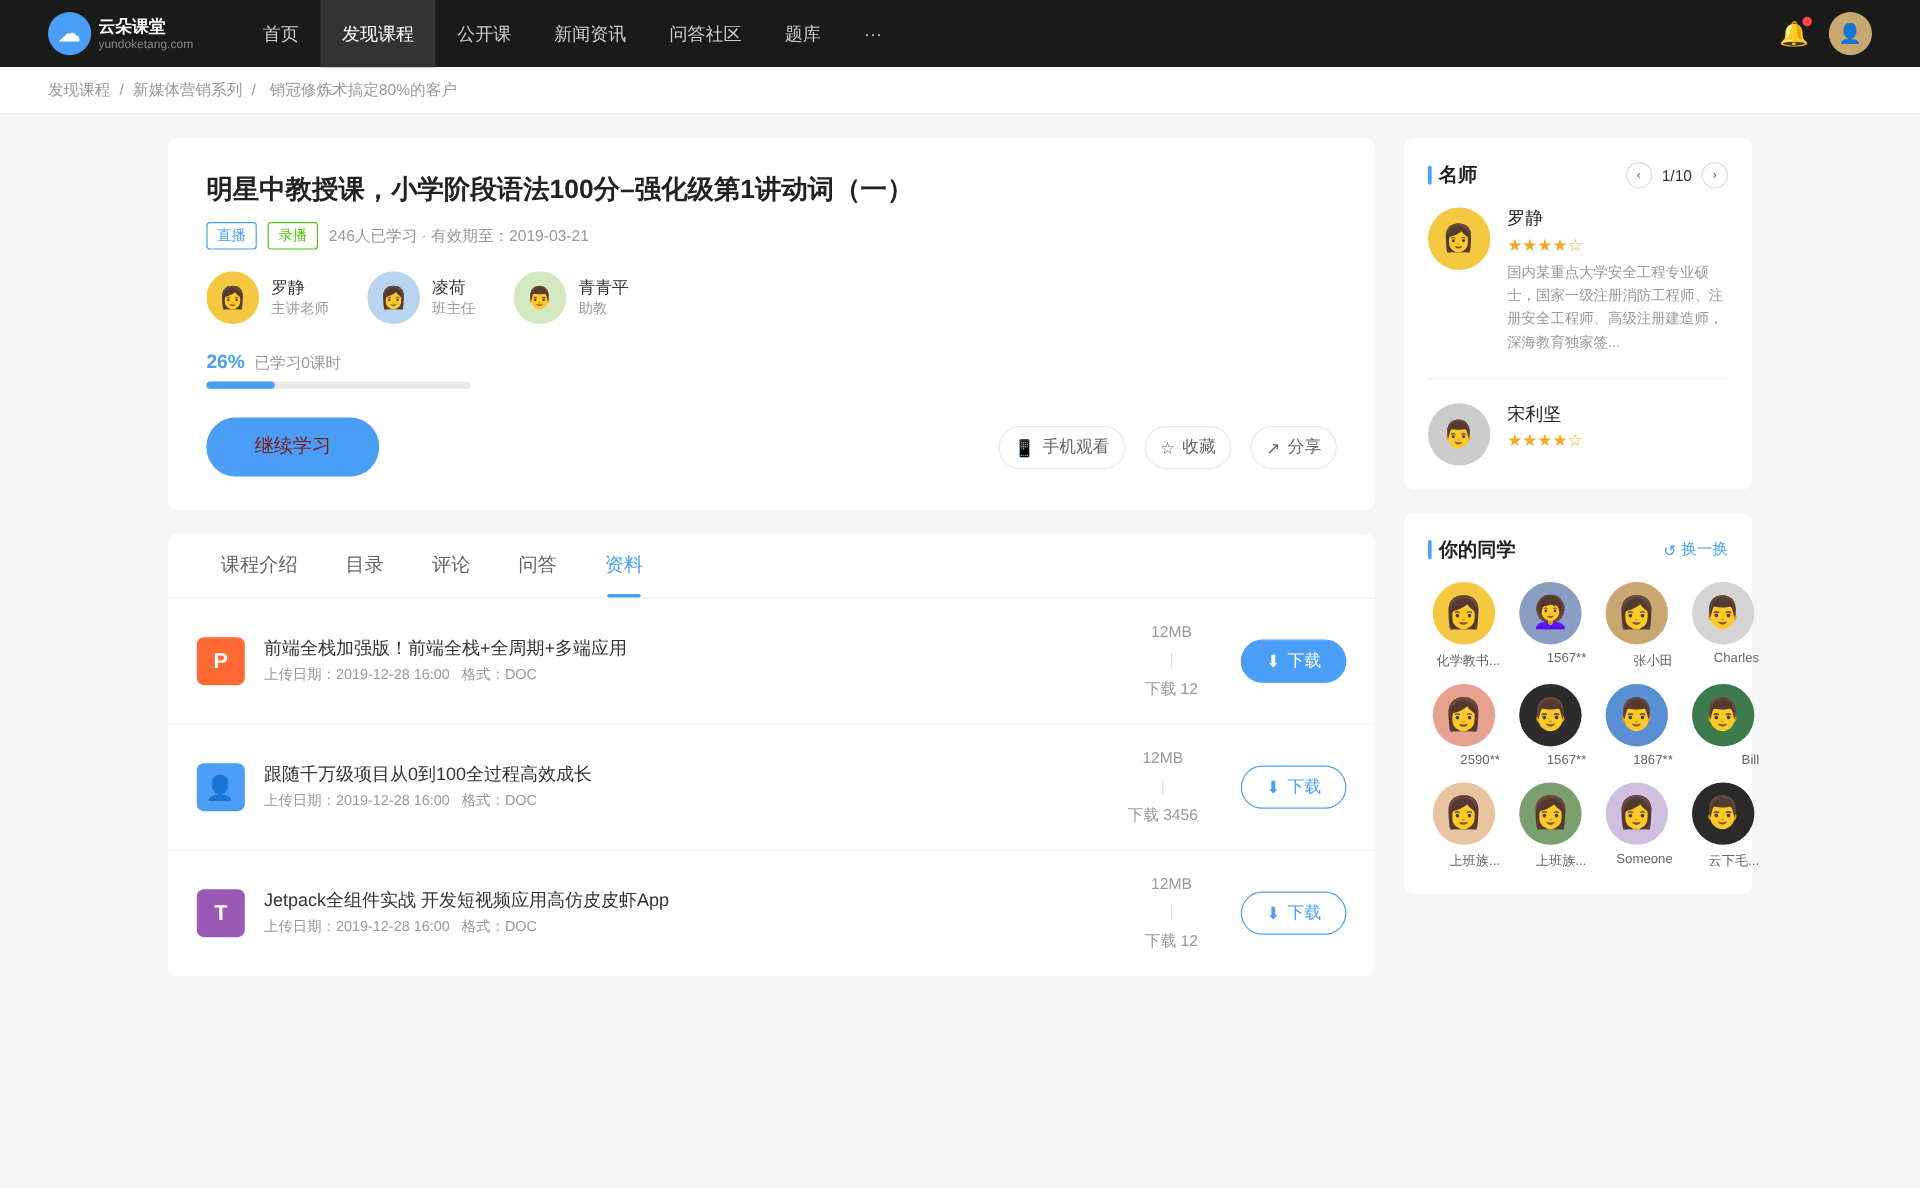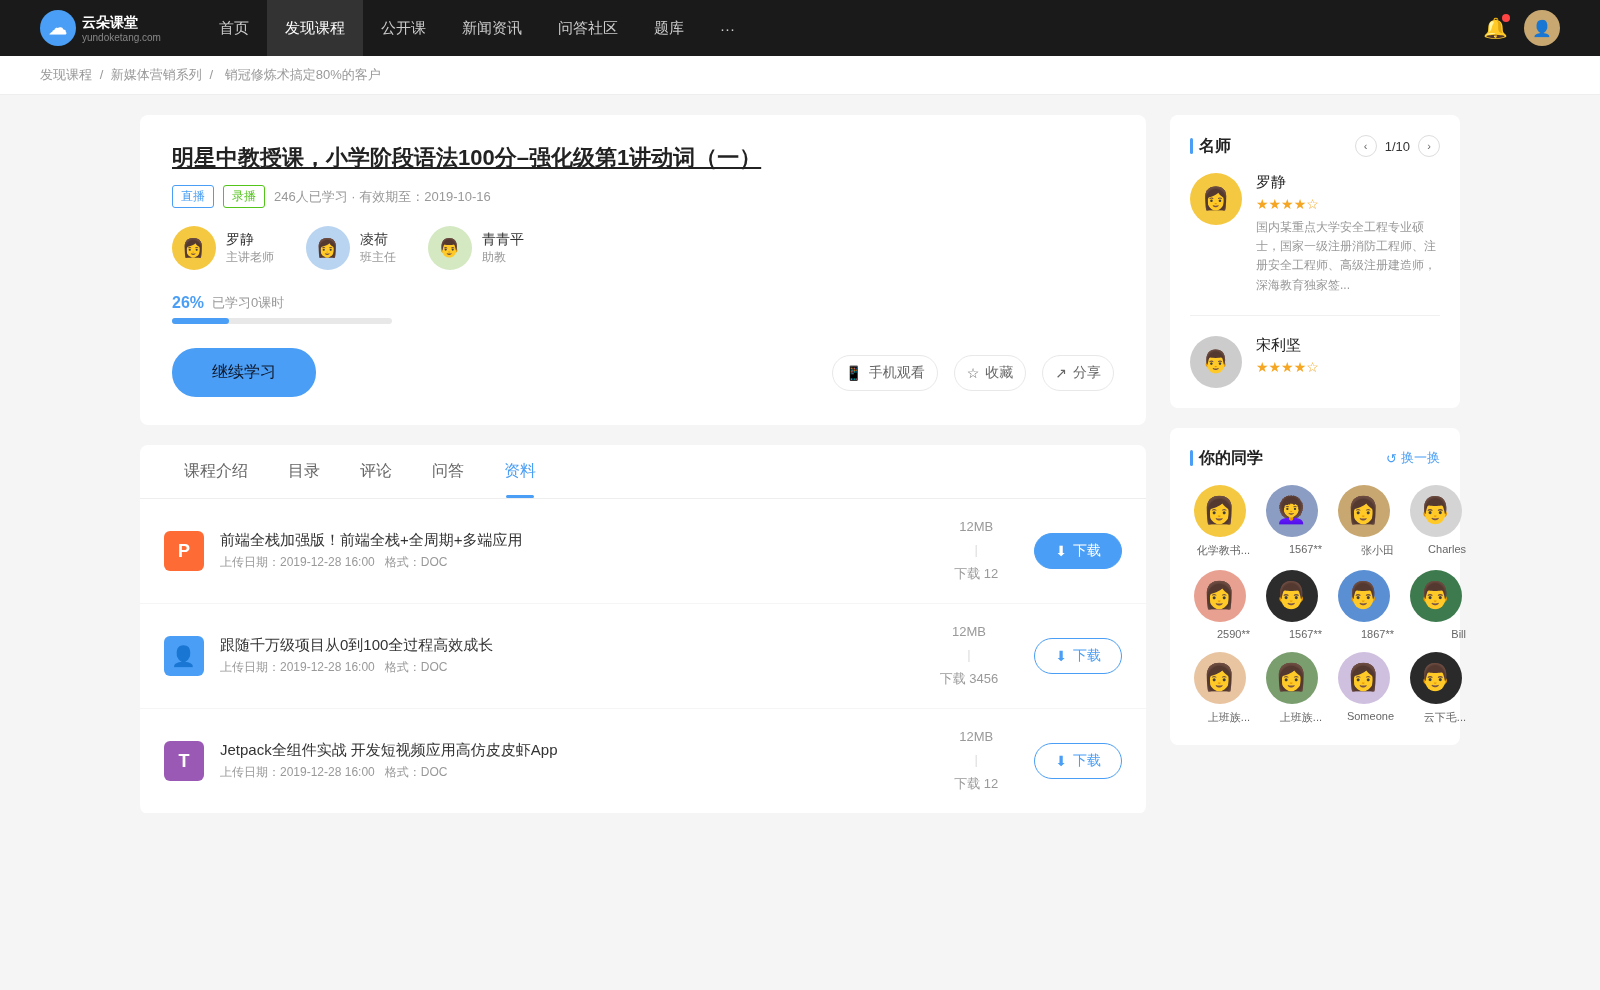--- a/index.html
+++ b/index.html
@@ -23,21 +23,21 @@
     .breadcrumb span { margin: 0 4px; }
 
     
     .main-container { max-width: 1400px; margin: 0 auto; padding: 20px 40px; display: flex; gap: 24px; }
 
     
     .left-content { flex: 1; min-width: 0; }
 
     
     .course-card { background: white; border-radius: 8px; padding: 28px 32px; margin-bottom: 20px; }
-    .course-title { font-size: 22px; font-weight: bold; color: #222; margin-bottom: 12px; text-decoration: underline; }
+    .course-title { font-size: 22px; font-weight: bold; color: #222; margin-bottom: 12px; }
     .course-meta { display: flex; align-items: center; gap: 9px; margin-bottom: 18px; }
     .tag { padding: 2px 8px; border-radius: 3px; font-size: 12px; border: 1px solid; }
     .tag-live { color: #4a9ef5; border-color: #4a9ef5; }
     .tag-record { color: #52c41a; border-color: #52c41a; }
     .course-stats { color: #999; font-size: 13px; }
 
     .teachers { display: flex; gap: 32px; margin-bottom: 24px; }
     .teacher { display: flex; align-items: center; gap: 10px; }
     .teacher-avatar { width: 44px; height: 44px; border-radius: 50%; overflow: hidden; }
     .teacher-avatar-img { width: 100%; height: 100%; background: #ddd; display: flex; align-items: center; justify-content: center; font-size: 18px; }
@@ -45,21 +45,21 @@
     .teacher-role { font-size: 12px; color: #999; }
 
     .progress-section { margin-bottom: 24px; }
     .progress-label { display: flex; align-items: flex-start; gap: 8px; margin-bottom: 6px; }
     .progress-pct { color: #4a9ef5; font-size: 16px; font-weight: bold; }
     .progress-text { color: #999; font-size: 13px; }
     .progress-bar { height: 6px; background: #e8e8e8; border-radius: 3px; width: 220px; }
     .progress-fill { height: 100%; background: #4a9ef5; border-radius: 3px; }
 
     .course-actions { display: flex; align-items: center; gap: 0; }
-    .btn-continue { background: #4a9ef5; color: #0f172a; border: none; border-radius: 24px; padding: 14px 40px; font-size: 16px; cursor: pointer; margin-right: auto; }
+    .btn-continue { background: #4a9ef5; color: #7f1d1d; border: none; border-radius: 24px; padding: 14px 40px; font-size: 16px; cursor: pointer; margin-right: auto; }
     .action-btns { display: flex; gap: 16px; }
     .action-btn { display: flex; align-items: center; gap: 6px; color: #666; font-size: 14px; cursor: pointer; padding: 8px 12px; border: 1px solid #e8e8e8; border-radius: 20px; }
 
     
     .tabs-section { background: white; border-radius: 8px; }
     .tabs-header { display: flex; border-bottom: 1px solid #eee; padding: 0 24px; }
     .tab-item { padding: 16px 20px; font-size: 16px; color: #666; cursor: pointer; position: relative; }
     .tab-item.active { color: #4a9ef5; font-weight: 500; }
     .tab-item.active::after { content: ''; position: absolute; bottom: 0; left: 50%; transform: translateX(-50%); width: 28px; height: 3px; background: #4a9ef5; border-radius: 2px; }
 
@@ -150,21 +150,21 @@
 
 <div class="main-container">
 
   <div class="left-content">
 
     <div class="course-card">
       <div class="course-title">明星中教授课，小学阶段语法100分–强化级第1讲动词（一）</div>
       <div class="course-meta">
         <span class="tag tag-live">直播</span>
         <span class="tag tag-record">录播</span>
-        <span class="course-stats">246人已学习 · 有效期至：2019-10-16</span>
+        <span class="course-stats">246人已学习 · 有效期至：2019-03-21</span>
       </div>
 
       <div class="teachers">
         <div class="teacher">
           <div class="teacher-avatar">
             <div class="teacher-avatar-img t-av1">👩</div>
           </div>
           <div>
             <div class="teacher-name">罗静</div>
             <div class="teacher-role">主讲老师</div>

